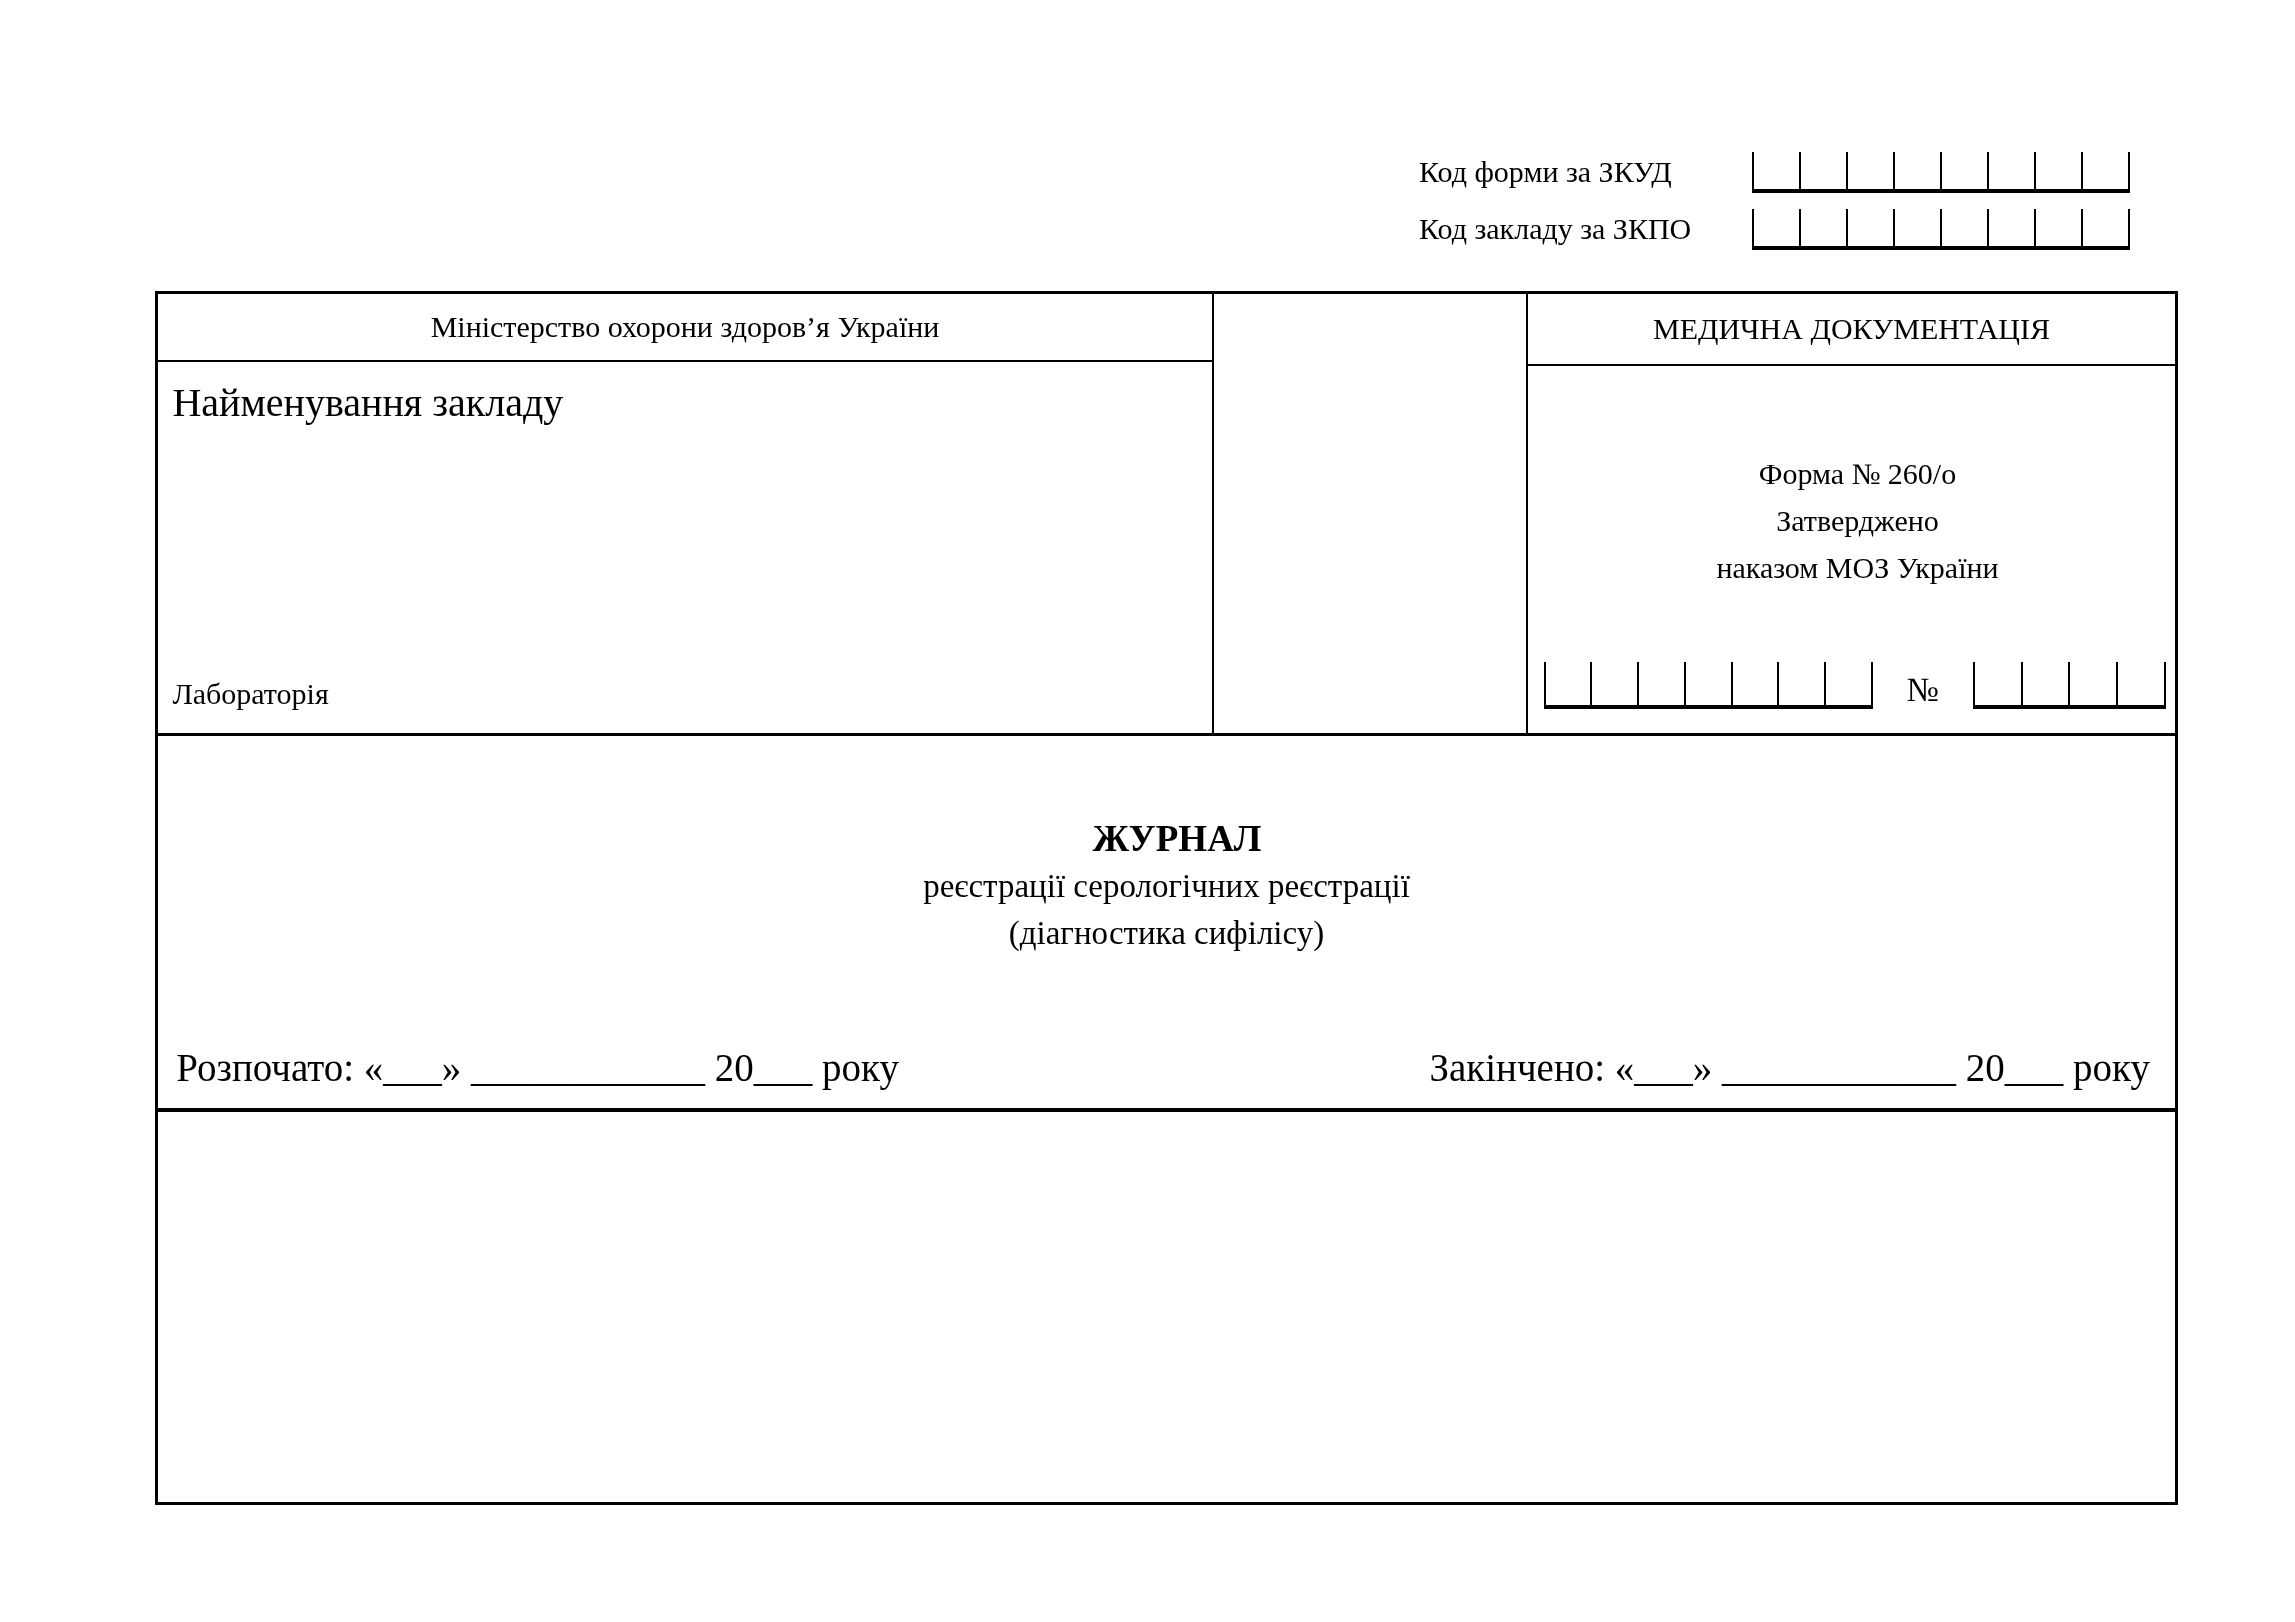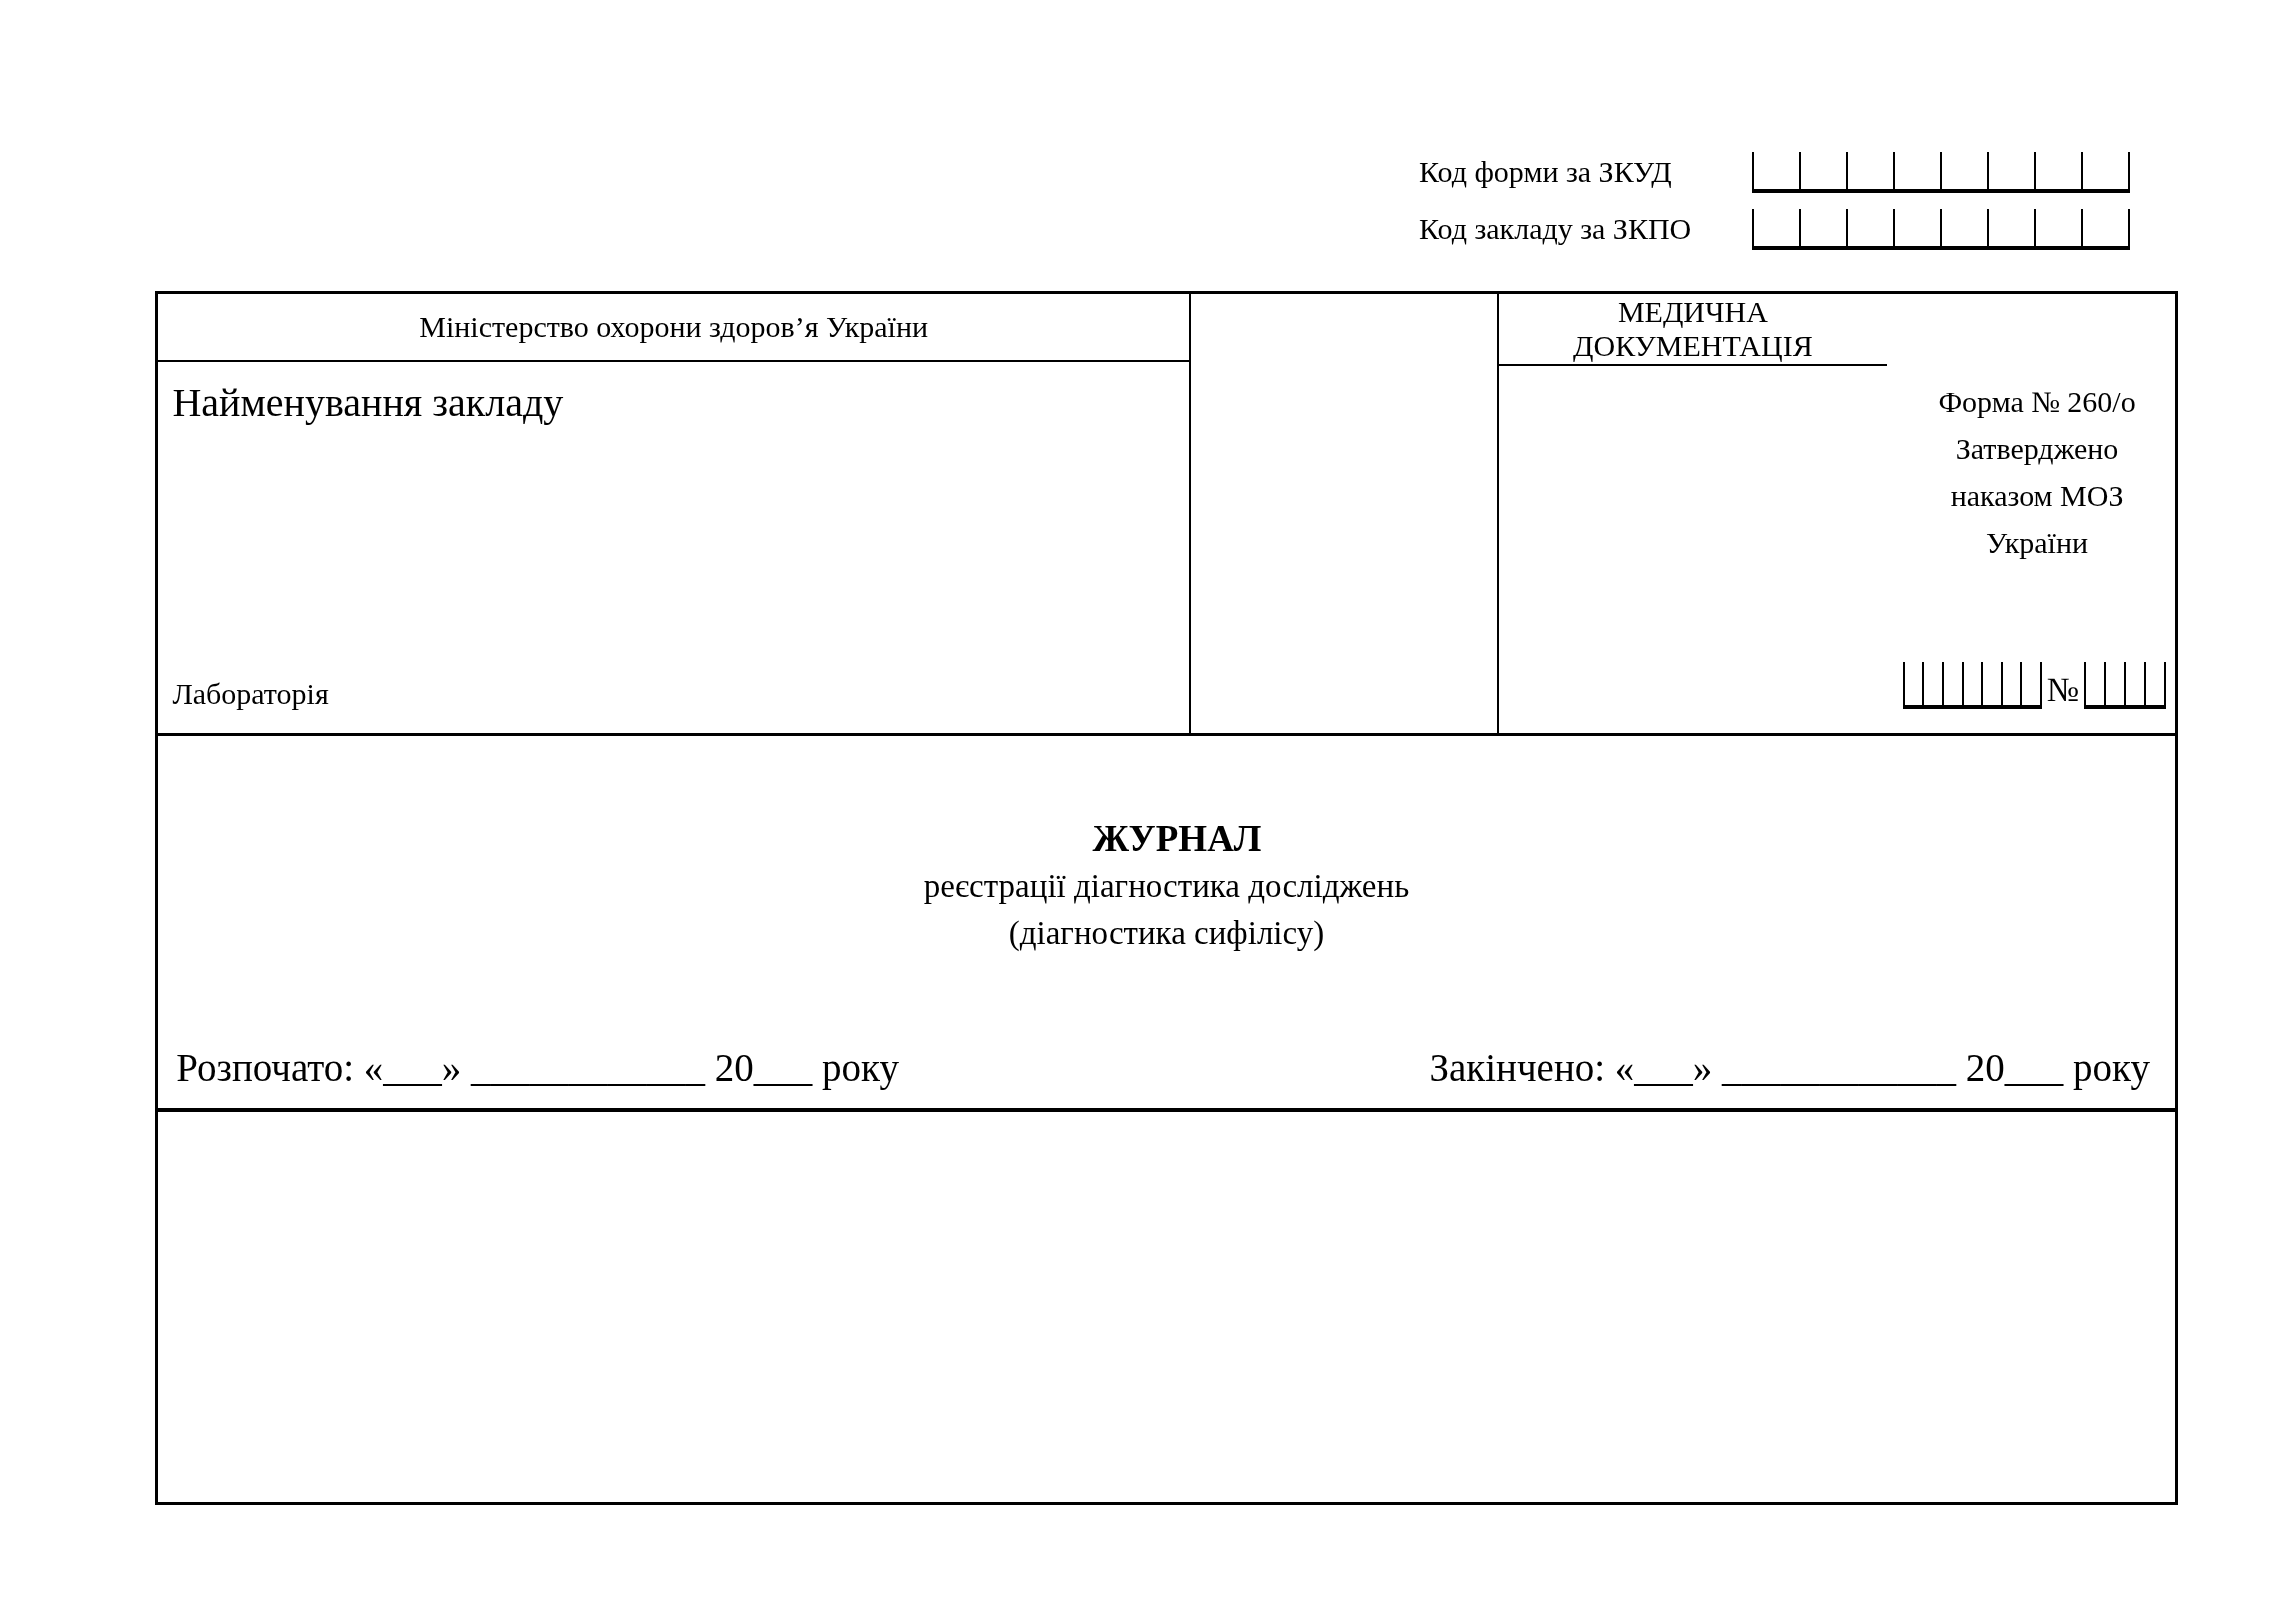--- a/index.html
+++ b/index.html
@@ -18,21 +18,21 @@
   .comb.codes.row1{top:152px;}
   .comb.codes.row2{top:209px;}
   
   .doc-table{
     position:absolute;left:155px;top:291px;width:2023px;height:1214px;
     box-sizing:border-box;border:3.9px solid #000;display:flex;flex-direction:column;
   }
   .section-top{box-sizing:border-box;height:442px;border-bottom:3.9px solid #000;display:flex;}
   .col-a{box-sizing:border-box;width:1056px;border-right:2px solid #000;display:flex;flex-direction:column;}
   .col-b{box-sizing:border-box;width:314px;border-right:2px solid #000;}
-  .col-c{box-sizing:border-box;flex:1 1 auto;display:flex;flex-direction:row;}
+  .col-c{box-sizing:border-box;flex:1 1 auto;display:flex;flex-direction:column;}
   .cell-ministry{box-sizing:border-box;height:68px;border-bottom:2px solid #000;
     display:flex;align-items:center;justify-content:center;text-align:left;font-size:30px;}
   .cell-facility{position:relative;flex:1 1 auto;}
   .facility-label{position:absolute;top:17px;left:14.4px;font-size:40px;}
   .laboratory-label{position:absolute;bottom:22px;left:14.4px;font-size:30px;}
   .cell-meddoc{box-sizing:border-box;height:72px;border-bottom:2px solid #000;
     display:flex;align-items:center;justify-content:center;text-align:center;font-size:30px;}
   .cell-form-info{position:relative;flex:1 1 auto;text-align:center;}
   .form-lines{margin-top:84px;line-height:47px;font-size:30px;padding-left:12px;}
   .doc-number-row{position:absolute;left:15.7px;right:9.2px;bottom:23.6px;height:47px;display:flex;align-items:flex-end;}
@@ -117,21 +117,21 @@
                 <div class="comb-cell"></div>
               </div>
           </div>
         </div>
       </div>
 
     </div>
 
     <div class="section-mid">
       <div class="journal-title">ЖУРНАЛ</div>
-      <div class="journal-sub">реєстрації діагностика досліджень</div>
+      <div class="journal-sub">реєстрації серологічних реєстрації</div>
       <div class="journal-sub">(діагностика сифілісу)</div>
       <div class="dates-row">
         <span>Розпочато: «___» ____________ 20___ року</span>
         <span>Закінчено: «___» ____________ 20___ року</span>
       </div>
     </div>
 
     <div class="section-bottom"></div>
 
   </div>

